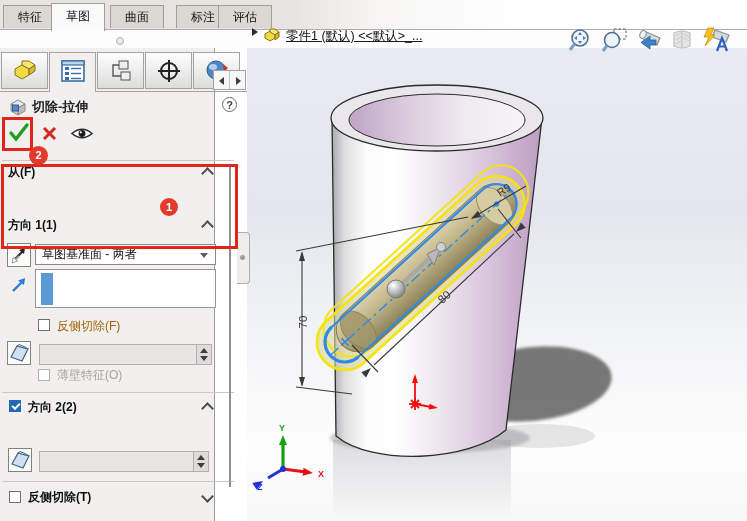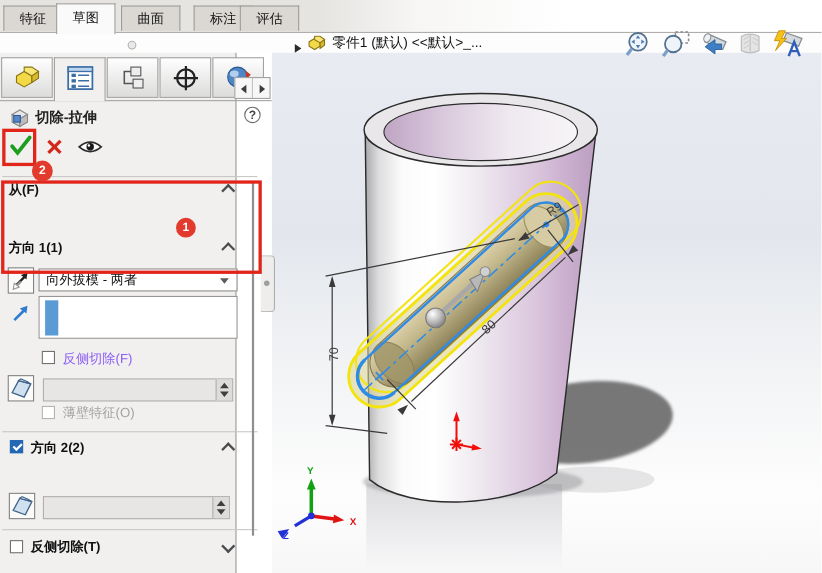--- a/index.html
+++ b/index.html
@@ -48,33 +48,33 @@
   .spin .btns{position:absolute;right:0;top:0;width:14px;height:100%;border-left:1px solid #b2b0ae;
               background:#dddcda;}
   .spin .up,.spin .down{position:absolute;left:3px;width:0;height:0;border-left:4px solid transparent;border-right:4px solid transparent;}
   .spin .up{top:3px;border-bottom:5px solid #3e3e3e;}
   .spin .down{bottom:3px;border-top:5px solid #3e3e3e;}
   .cb{position:absolute;width:12px;height:12px;background:#fff;border:1px solid #707070;box-sizing:border-box;}
   .cb.disabled{border-color:#b4b3b1;}
   .cb.checked{background:#2468b4;border-color:#2468b4;}
   .cb.checked::after{content:"";position:absolute;left:2px;top:2px;width:6px;height:3px;
                      border-left:2px solid #fff;border-bottom:2px solid #fff;transform:rotate(-45deg);}
-  .lbl{position:absolute;font-size:12px;color:#8b5cf6;}
+  .lbl{position:absolute;font-size:12px;color:#a16207;}
   .lbl.disabled{color:#a4a3a1;}
   .redbox{position:absolute;border:3px solid #e1251b;box-sizing:border-box;z-index:5;pointer-events:none;}
   .badge{position:absolute;width:19px;height:19px;border-radius:50%;background:#e23b2e;color:#fff;
          font-weight:bold;font-size:11px;text-align:center;line-height:19px;z-index:6;}
   .bluebar{position:absolute;background:#5b9bd5;}
   .selbox{position:absolute;background:#fff;border:1px solid #979695;box-sizing:border-box;}
   .scrollbar{position:absolute;left:229px;top:165px;width:2px;height:322px;background:#8f8f8f;}
   .splitter{position:absolute;left:237px;top:232px;width:12px;height:50px;background:#eeedec;
             border:1px solid #adadab;border-left:none;border-radius:0 4px 4px 0;z-index:4;}
   .splitter .dot{position:absolute;left:3px;top:22px;width:5px;height:5px;border-radius:50%;background:#9e9e9e;}
   
-  .ftree{position:absolute;left:268px;top:28px;height:20px;z-index:3;display:flex;align-items:flex-end;}
+  .ftree{position:absolute;left:252px;top:28px;height:20px;z-index:3;display:flex;align-items:flex-start;text-decoration:underline;}
   .fly{width:0;height:0;border-top:4px solid transparent;border-bottom:4px solid transparent;
        border-left:6px solid #2c2c2c;margin-right:6px;}
   .ftree-title{font-size:12.5px;color:#111;margin-left:5px;white-space:nowrap;}
   .hud{position:absolute;top:27px;height:27px;z-index:3;}
   .vscene{position:absolute;left:247px;top:30px;z-index:1;}
   svg text{font-family:"Liberation Sans","DejaVu Sans",sans-serif;}
 </style>
 </head>
 <body>
 
@@ -355,21 +355,21 @@
   <span class="chev up" style="left:203px;top:174px"></span>
   <div class="smallbtn" style="left:7px;top:195px">
     <svg width="22" height="22" viewBox="0 0 22 22">
       <line x1="7" y1="15" x2="15" y2="7" stroke="#222" stroke-width="2"></line>
       <polygon points="17,4 16,10 11,6" fill="#222"></polygon>
       <line x1="11" y1="12" x2="6" y2="17" stroke="#9a9a9a" stroke-width="2"></line>
       <polygon points="4,19 5,13.5 9.5,17" fill="#fff" stroke="#9a9a9a"></polygon>
     </svg>
   </div>
   <div class="combo" style="left:35px;top:196px;width:181px">
-    <span>向外拔模 - 两者</span>
+    <span>草图基准面 - 两者</span>
     <span class="dda"></span>
   </div>
   <svg style="position:absolute;left:9px;top:228px" width="19" height="19" viewBox="0 0 19 19">
     <line x1="4" y1="15" x2="13" y2="6" stroke="#2e7bd0" stroke-width="2.4"></line>
     <polygon points="16,2 15,9 9,4.5" fill="#2e7bd0"></polygon>
   </svg>
   <div class="selbox" style="left:35px;top:221px;width:181px;height:39px">
     <div class="bluebar" style="left:5px;top:3px;width:12px;height:32px"></div>
   </div>
   <div class="cb" style="left:38px;top:271px"></div>

